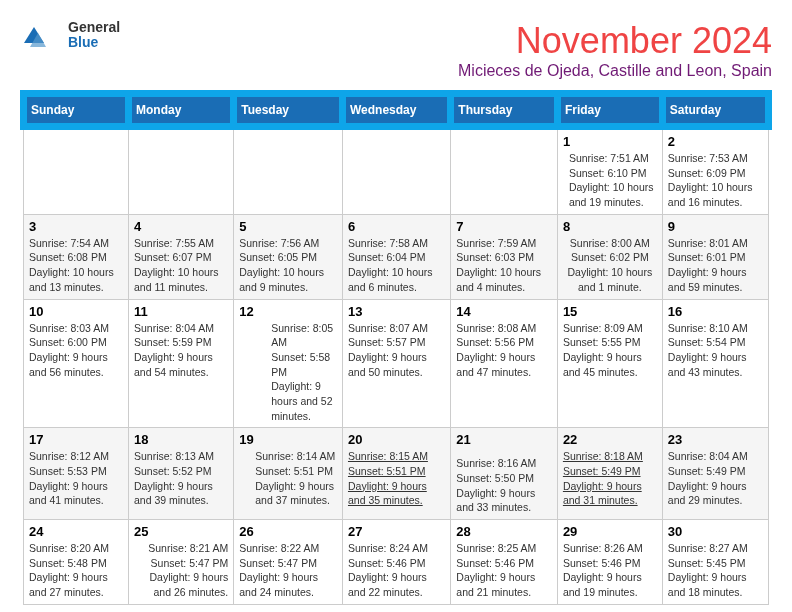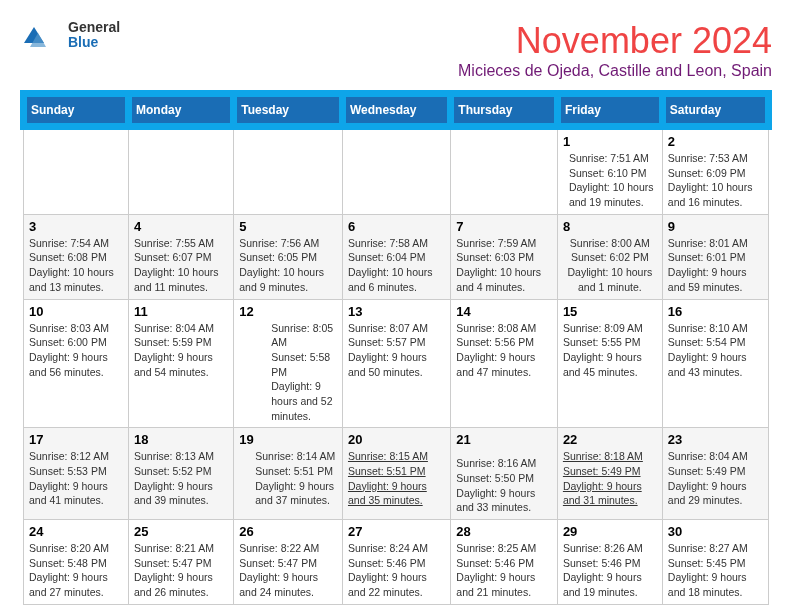--- a/index.html
+++ b/index.html
@@ -278,21 +278,21 @@
       </tr>
       <tr>
         <td>
           <span class="day-number">24</span>
           <div class="day-info" style="white-space: pre-line;">Sunrise: 8:20 AM
 Sunset: 5:48 PM
 Daylight: 9 hours and 27 minutes.</div>
         </td>
         <td>
           <span class="day-number">25</span>
-          <div class="day-info" style="white-space: pre-line;">Sunrise: 8:21 AM
+          <div class="day-info" style="white-space: pre-line; text-align: right;">Sunrise: 8:21 AM
 Sunset: 5:47 PM
 Daylight: 9 hours and 26 minutes.</div>
         </td>
         <td>
           <span class="day-number">26</span>
           <div class="day-info" style="white-space: pre-line;">Sunrise: 8:22 AM
 Sunset: 5:47 PM
 Daylight: 9 hours and 24 minutes.</div>
         </td>
         <td>

